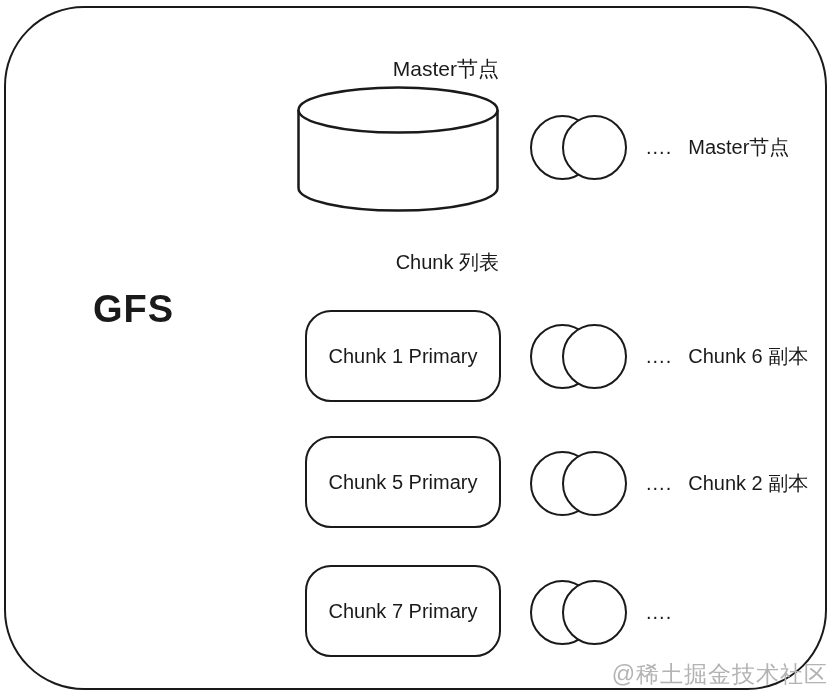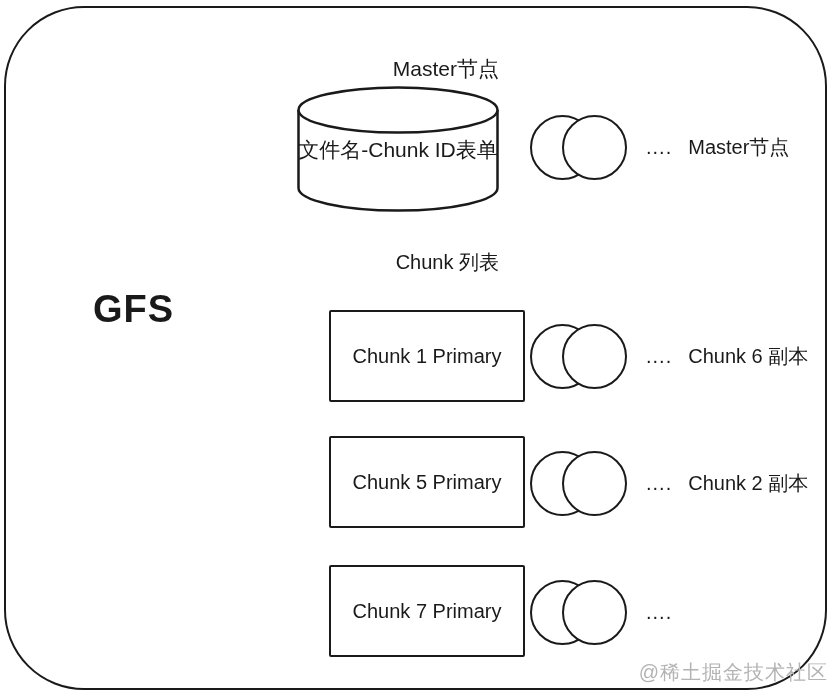--- a/index.html
+++ b/index.html
@@ -57,28 +57,27 @@
     width: 216px;
     text-align: center;
     font-size: 21px;
   }
   .chunk-box {
     position: absolute;
     left: 305px;
     width: 196px;
     height: 92px;
     border: 2.5px solid #1a1a1a;
-    border-radius: 2px;
+    border-radius: 26px;
     box-sizing: border-box;
     background: #ffffff;
     display: flex;
     align-items: center;
     justify-content: center;
     font-size: 20px;
-    margin-left: 24px;
   }
   .chunk-box-1 { top: 310px; }
   .chunk-box-2 { top: 436px; }
   .chunk-box-3 { top: 565px; }
   .circle {
     position: absolute;
     width: 65px;
     height: 65px;
     border: 2.5px solid #1a1a1a;
     border-radius: 50%;
@@ -95,41 +94,40 @@
     font-size: 20px;
     white-space: nowrap;
   }
   .dots {
     letter-spacing: 1px;
   }
   .watermark {
     position: absolute;
     right: 8px;
     top: 659px;
-    font-size: 20px;
+    font-size: 23px;
     color: #b3b3b3;
     letter-spacing: 1px;
   }
 </style>
 </head>
 <body>
 
 <div class="canvas">
 
   <div class="frame"></div>
 
   <div class="gfs-title">GFS</div>
 
   <div class="section-label master-node-label">Master节点</div>
 
   <svg class="cylinder-svg" width="202" height="128" viewBox="0 0 202 128">
     <path d="M 1.5 25 L 1.5 103 A 99.5 22.5 0 0 0 200.5 103 L 200.5 25" fill="#ffffff" stroke="#1a1a1a" stroke-width="2.5"></path>
     <ellipse cx="101" cy="25" rx="99.5" ry="22.5" fill="#ffffff" stroke="#1a1a1a" stroke-width="2.5"></ellipse>
   </svg>
-  <div class="cylinder-text">文件名-Chunk ID表单</div>
 
   <div class="circle" style="left:530px; top:115px;"></div>
   <div class="circle" style="left:562px; top:115px;"></div>
   <div class="row-label" style="top:115px;">
     <span class="dots">....</span>
     <span>Master节点</span>
   </div>
 
   <div class="section-label chunk-list-label">Chunk 列表</div>
 

